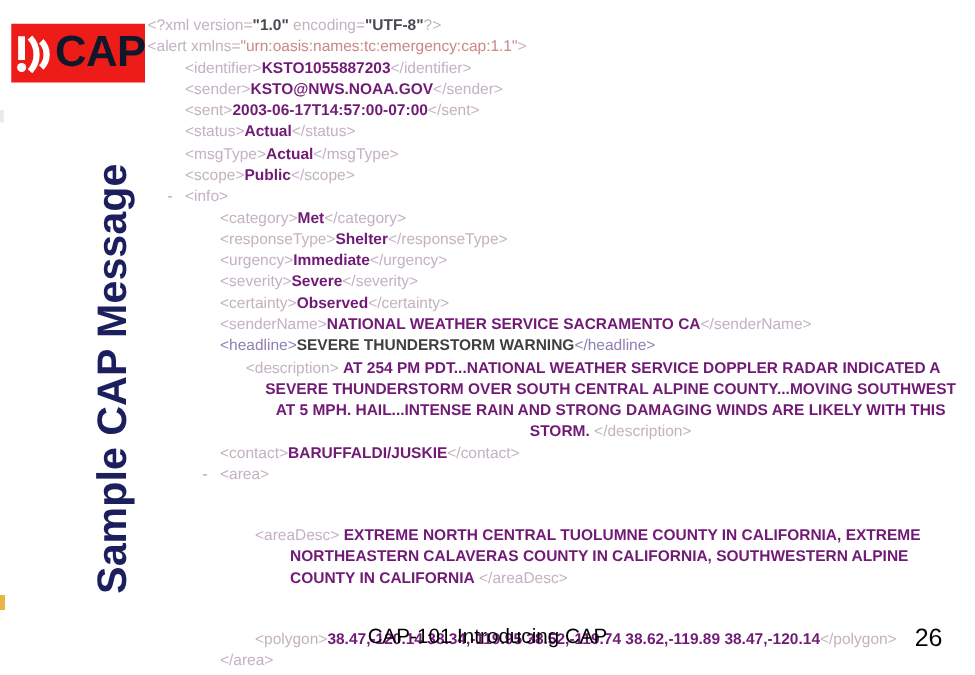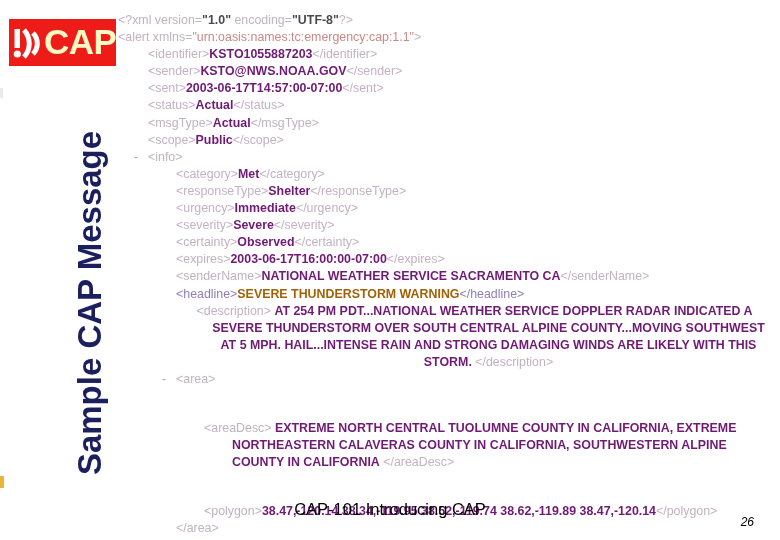--- a/index.html
+++ b/index.html
@@ -50,21 +50,21 @@
   }
   .cap-logo-mark {
     width: 30px;
     height: 34px;
     flex: 0 0 auto;
     position: relative;
     margin-right: 1px;
   }
   .cap-logo-mark svg { display: block; }
   .cap-logo-text {
-    color: #fef9c3;
+    color: #0f172a;
     font-family: "Liberation Sans", sans-serif;
     font-weight: bold;
     font-size: 35px;
     letter-spacing: -0.5px;
     line-height: 1;
     margin-top: -2px;
   }
 
   
   .vertical-title {
@@ -114,21 +114,21 @@
 
   
   .tag      { color: #c3b3c2; }
   .attrname { color: #c98a86; }
   .val      { color: #701a75; font-weight: bold; }
   .attrval  { color: #4a4850; font-weight: bold; }
 
   
   .xml-line.emphasis .tag,
   .xml-line.emphasis .punct { color: #8f7fb5; }
-  .xml-line.emphasis .val { color: #a16207; }
+  .xml-line.emphasis .val { color: #404040; }
 
   
   .toggle {
     position: absolute;
     font-family: "Liberation Sans", sans-serif;
     color: #b0a0af;
     font-size: 12.4px;
     line-height: 17.1px;
   }
   .toggle.t-info  { left: 16px; }
@@ -148,25 +148,24 @@
     right: 0;
     top: 0;
     text-align: center;
     color: #000000;
     font-family: "Liberation Sans", sans-serif;
     font-size: 16.5px;
   }
   .footer-page {
     position: absolute;
     right: 26px;
-    top: 15px;
+    top: 0;
     color: #000000;
     font-family: "Liberation Sans", sans-serif;
-    font-size: 12px;
-    font-style: italic;
+    font-size: 20px;
   }
 </style>
 </head>
 <body>
 
 <div class="edge-artifact-top"></div>
 <div class="edge-artifact-bottom"></div>
 
 <div class="cap-logo">
   <span class="cap-logo-mark">
@@ -209,29 +208,29 @@
 
 
   <div class="xml-line ind3"><span class="tag">&lt;</span><span class="tag">responseType</span><span class="tag">&gt;</span><span class="val">Shelter</span><span class="tag">&lt;/</span><span class="tag">responseType</span><span class="tag">&gt;</span></div>
 
   <div class="xml-line ind3"><span class="tag">&lt;</span><span class="tag">urgency</span><span class="tag">&gt;</span><span class="val">Immediate</span><span class="tag">&lt;/</span><span class="tag">urgency</span><span class="tag">&gt;</span></div>
 
   <div class="xml-line ind3"><span class="tag">&lt;</span><span class="tag">severity</span><span class="tag">&gt;</span><span class="val">Severe</span><span class="tag">&lt;/</span><span class="tag">severity</span><span class="tag">&gt;</span></div>
 
   <div class="xml-line ind3"><span class="tag">&lt;</span><span class="tag">certainty</span><span class="tag">&gt;</span><span class="val">Observed</span><span class="tag">&lt;/</span><span class="tag">certainty</span><span class="tag">&gt;</span></div>
 
-  <div class="xml-line ind3"><span class="tag">&lt;</span><span class="tag">expires</span><span class="tag">&gt;</span><span class="val">2003-06-17T16:00:00-07:00</span><span class="tag">&lt;/</span><span class="tag">expires</span><span class="tag">&gt;</span></div>
 
   <div class="xml-line ind3"><span class="tag">&lt;</span><span class="tag">senderName</span><span class="tag">&gt;</span><span class="val">NATIONAL WEATHER SERVICE SACRAMENTO CA</span><span class="tag">&lt;/</span><span class="tag">senderName</span><span class="tag">&gt;</span></div>
 
   <div class="xml-line ind3 emphasis"><span class="tag">&lt;</span><span class="tag">headline</span><span class="tag">&gt;</span><span class="val">SEVERE THUNDERSTORM WARNING</span><span class="tag">&lt;/</span><span class="tag">headline</span><span class="tag">&gt;</span></div>
 
   <div class="xml-line wrapped hang3"><span class="tag">&lt;</span><span class="tag">description</span><span class="tag">&gt;</span> <span class="val">AT 254 PM PDT...NATIONAL WEATHER SERVICE DOPPLER RADAR INDICATED A SEVERE THUNDERSTORM OVER SOUTH CENTRAL ALPINE COUNTY...MOVING SOUTHWEST AT 5 MPH. HAIL...INTENSE RAIN AND STRONG DAMAGING WINDS ARE LIKELY WITH THIS STORM.</span> <span class="tag">&lt;/</span><span class="tag">description</span><span class="tag">&gt;</span></div>
 
 
+  <div class="xml-line ind3"><span class="tag">&lt;</span><span class="tag">contact</span><span class="tag">&gt;</span><span class="val">BARUFFALDI/JUSKIE</span><span class="tag">&lt;/</span><span class="tag">contact</span><span class="tag">&gt;</span></div>
 
   <div class="xml-line ind3"><span class="toggle t-area">-</span><span class="tag">&lt;area&gt;</span></div>
 
   <div class="xml-line wrapped hang4"><span class="tag">&lt;</span><span class="tag">areaDesc</span><span class="tag">&gt;</span> <span class="val">EXTREME NORTH CENTRAL TUOLUMNE COUNTY IN CALIFORNIA, EXTREME NORTHEASTERN CALAVERAS COUNTY IN CALIFORNIA, SOUTHWESTERN ALPINE COUNTY IN CALIFORNIA</span> <span class="tag">&lt;/</span><span class="tag">areaDesc</span><span class="tag">&gt;</span></div>
 
   <div class="xml-line wrapped hang4"><span class="tag">&lt;</span><span class="tag">polygon</span><span class="tag">&gt;</span><span class="val">38.47,-120.14 38.34,-119.95 38.52,-119.74 38.62,-119.89 38.47,-120.14</span><span class="tag">&lt;/</span><span class="tag">polygon</span><span class="tag">&gt;</span></div>
 
   <div class="xml-line ind3"><span class="tag">&lt;/area&gt;</span></div>
   <div class="xml-line ind2"><span class="tag">&lt;/info&gt;</span></div>
 

